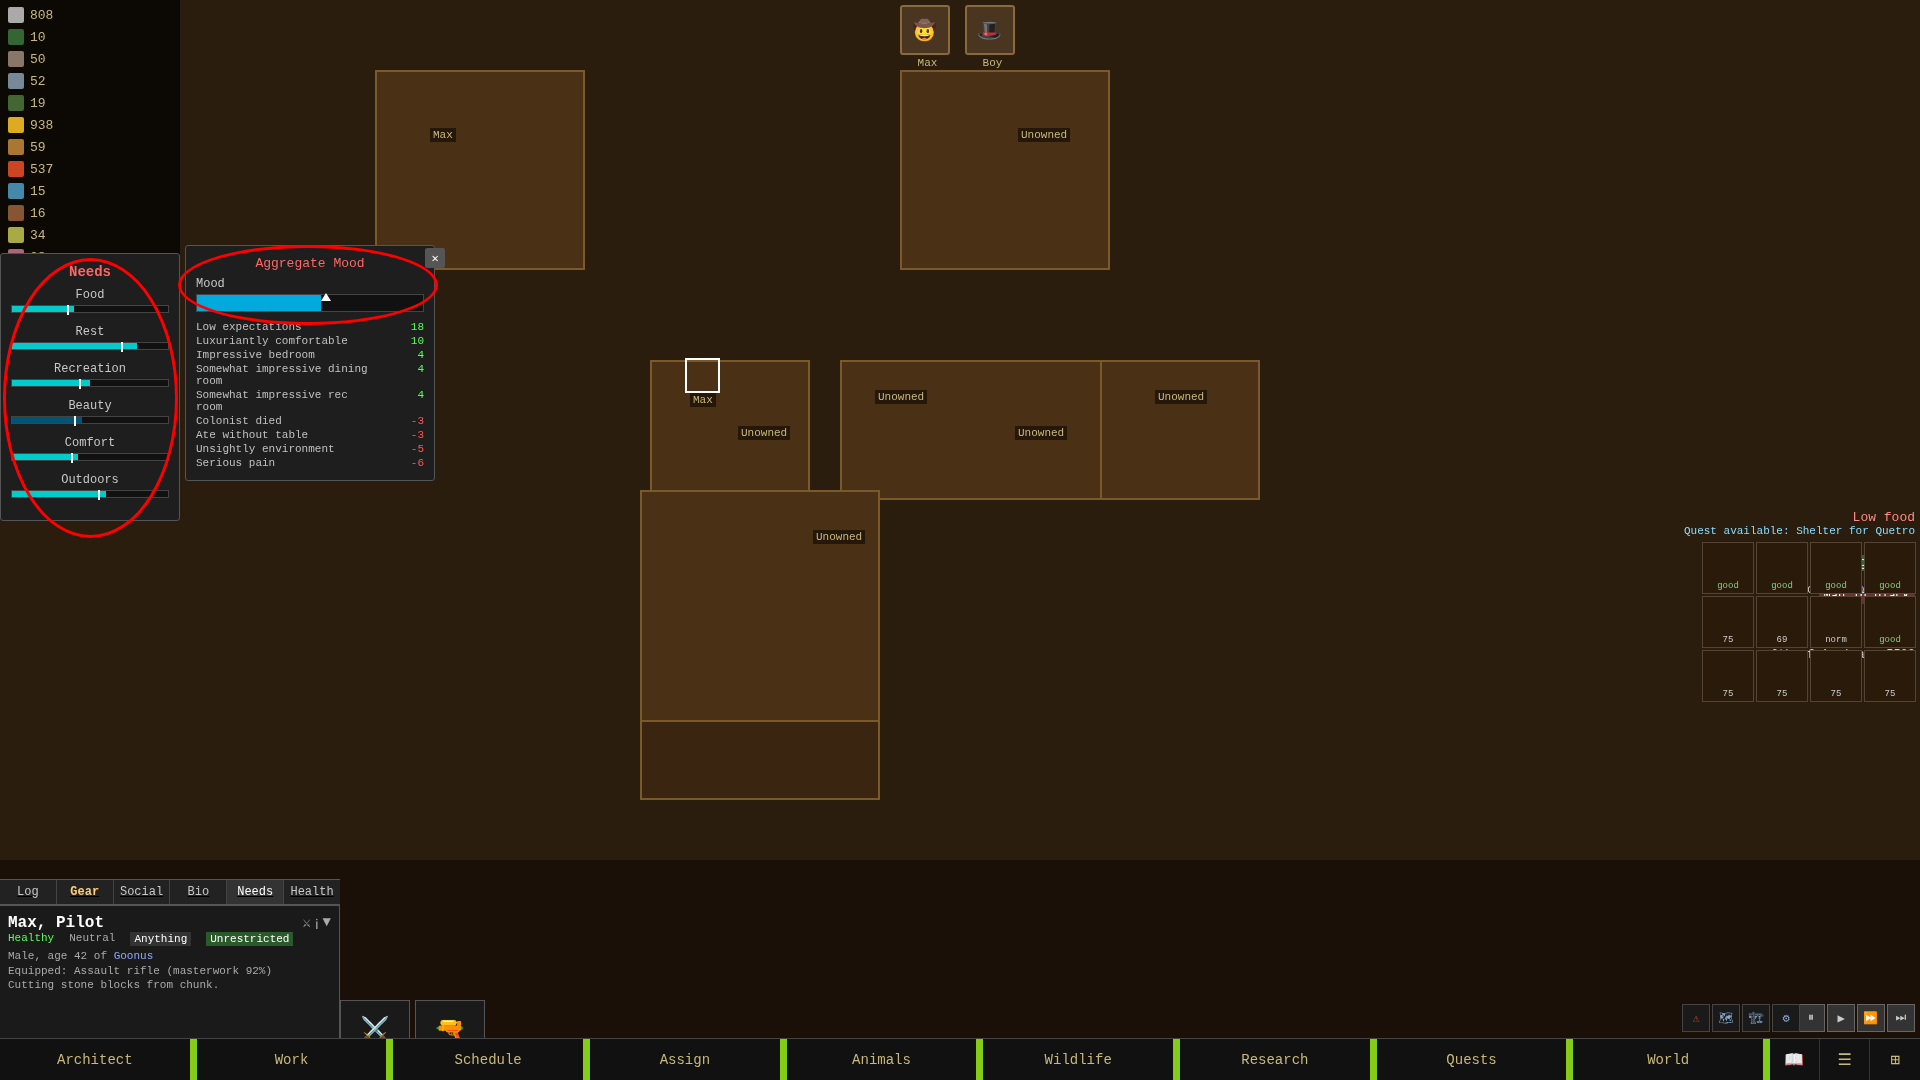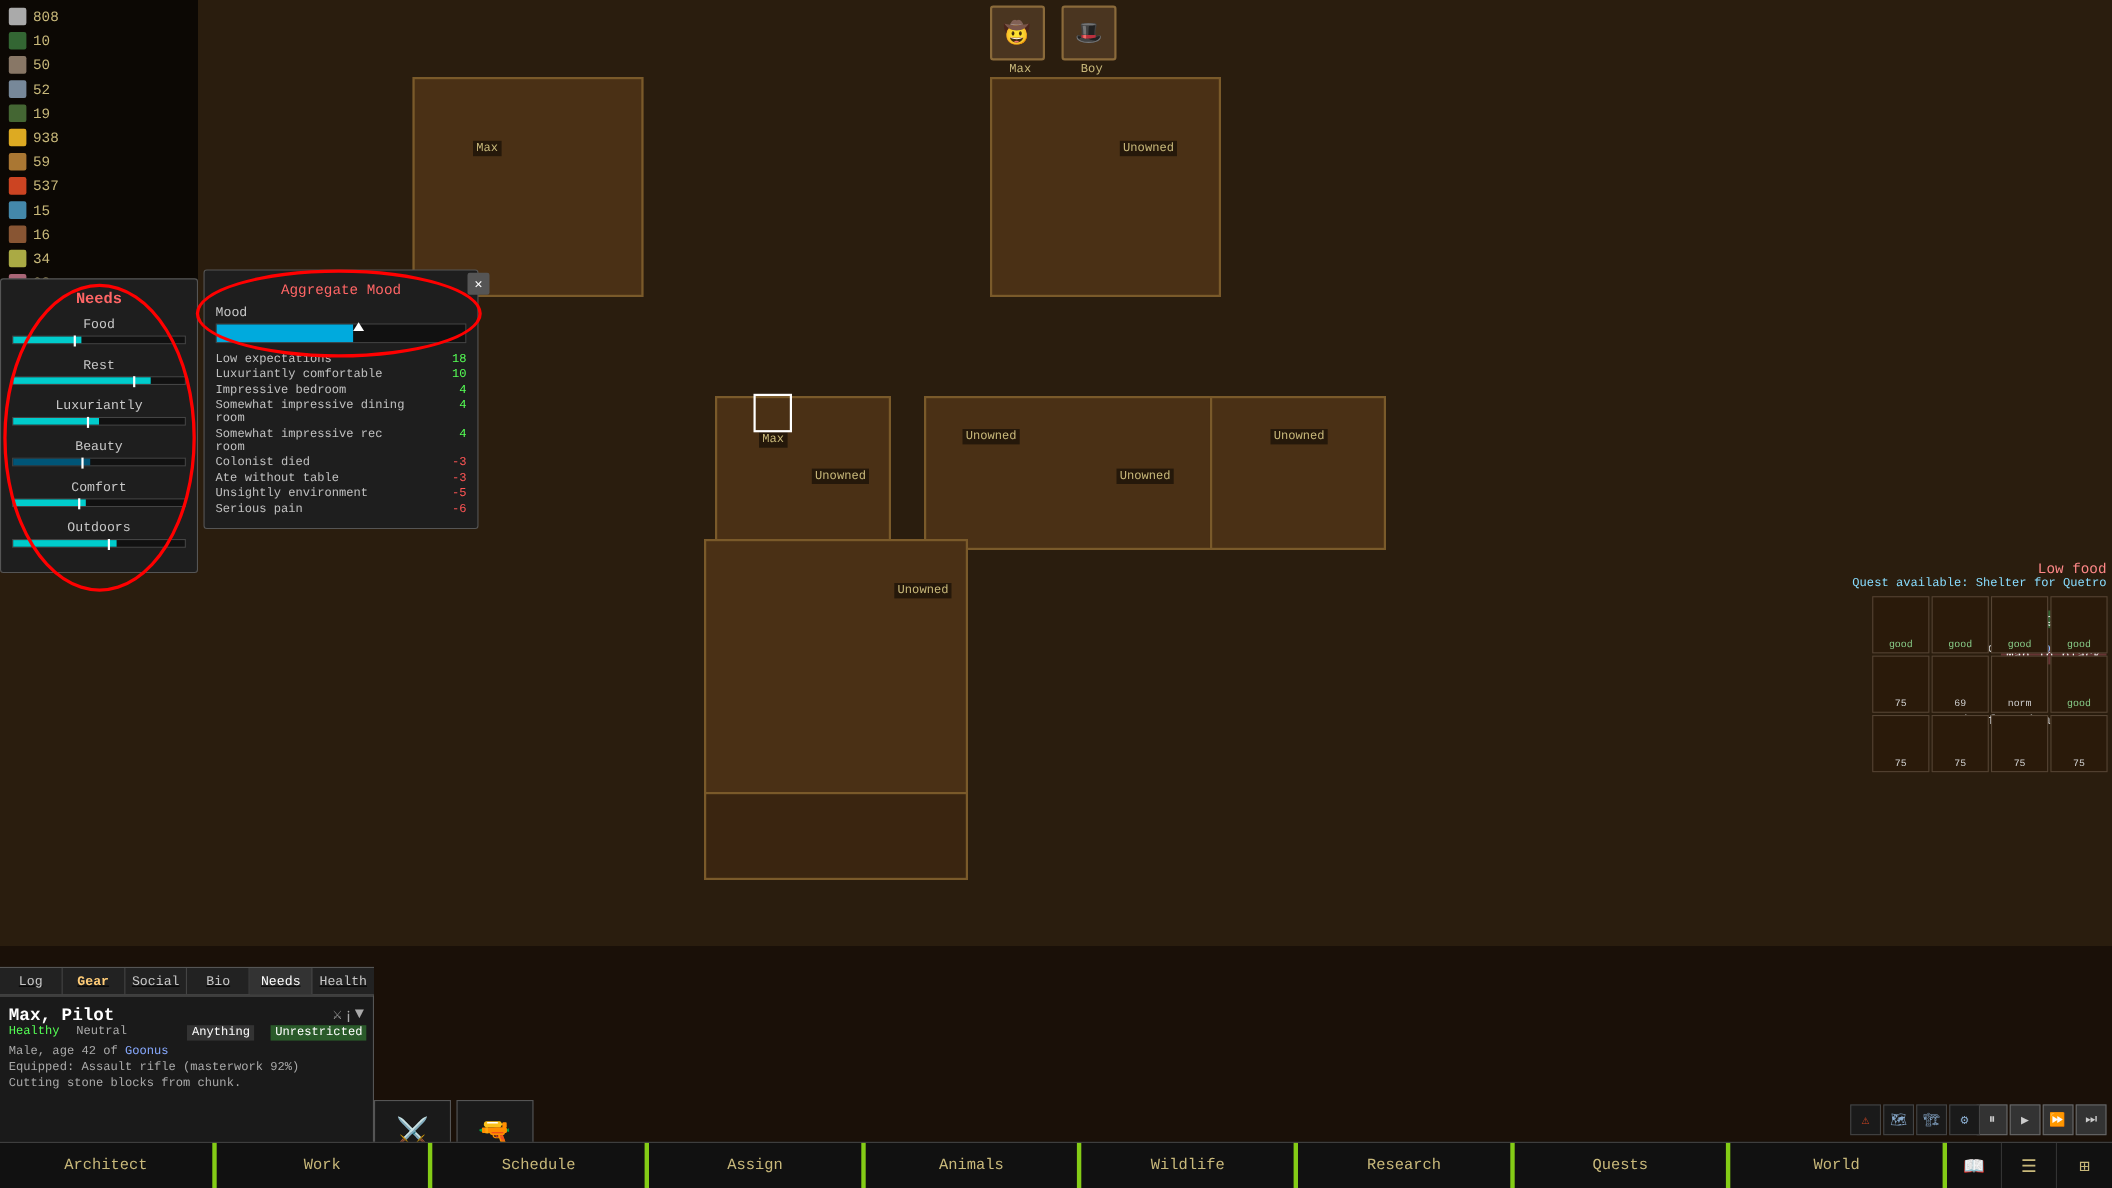--- a/index.html
+++ b/index.html
@@ -291,21 +291,20 @@
       font-size: 11px;
       margin-bottom: 4px;
     }
 
     .status-healthy { color: #55ff55; }
     .status-neutral { color: #aaaaaa; }
     .status-anything { 
       color: #ffffff;
       background: #333;
       padding: 1px 4px;
-      margin-left: 40px;
     }
     .status-unrestricted {
       color: #ffffff;
       background: #2a5a2a;
       padding: 1px 4px;
     }
 
     #char-bio {
       color: #aaaaaa;
       font-size: 11px;
@@ -372,21 +371,21 @@
 
     .taskbar-btn {
       flex: 1;
       height: 42px;
       display: flex;
       align-items: center;
       justify-content: center;
       color: #c8b87a;
       font-size: 14px;
       cursor: pointer;
-      border-right: 4px solid #84cc16;
+      border-right: 7px solid #84cc16;
     }
 
     .taskbar-btn:last-child {
       border-right: none;
     }
 
     
     #alert-text {
       position: absolute;
       top: 510px;
@@ -577,21 +576,21 @@
 
   <div class="need-item">
     <div class="need-label">Rest</div>
     <div class="need-bar-container">
       <div class="need-bar" style="width:80%;"></div>
       <div class="need-marker" style="left:70%;"></div>
     </div>
   </div>
 
   <div class="need-item">
-    <div class="need-label">Luxuriantly</div>
+    <div class="need-label">Recreation</div>
     <div class="need-bar-container">
       <div class="need-bar" style="width:50%;"></div>
       <div class="need-marker" style="left:43%;"></div>
     </div>
   </div>
 
   <div class="need-item">
     <div class="need-label">Beauty</div>
     <div class="need-bar-container">
       <div class="need-bar dark" style="width:45%;"></div>

